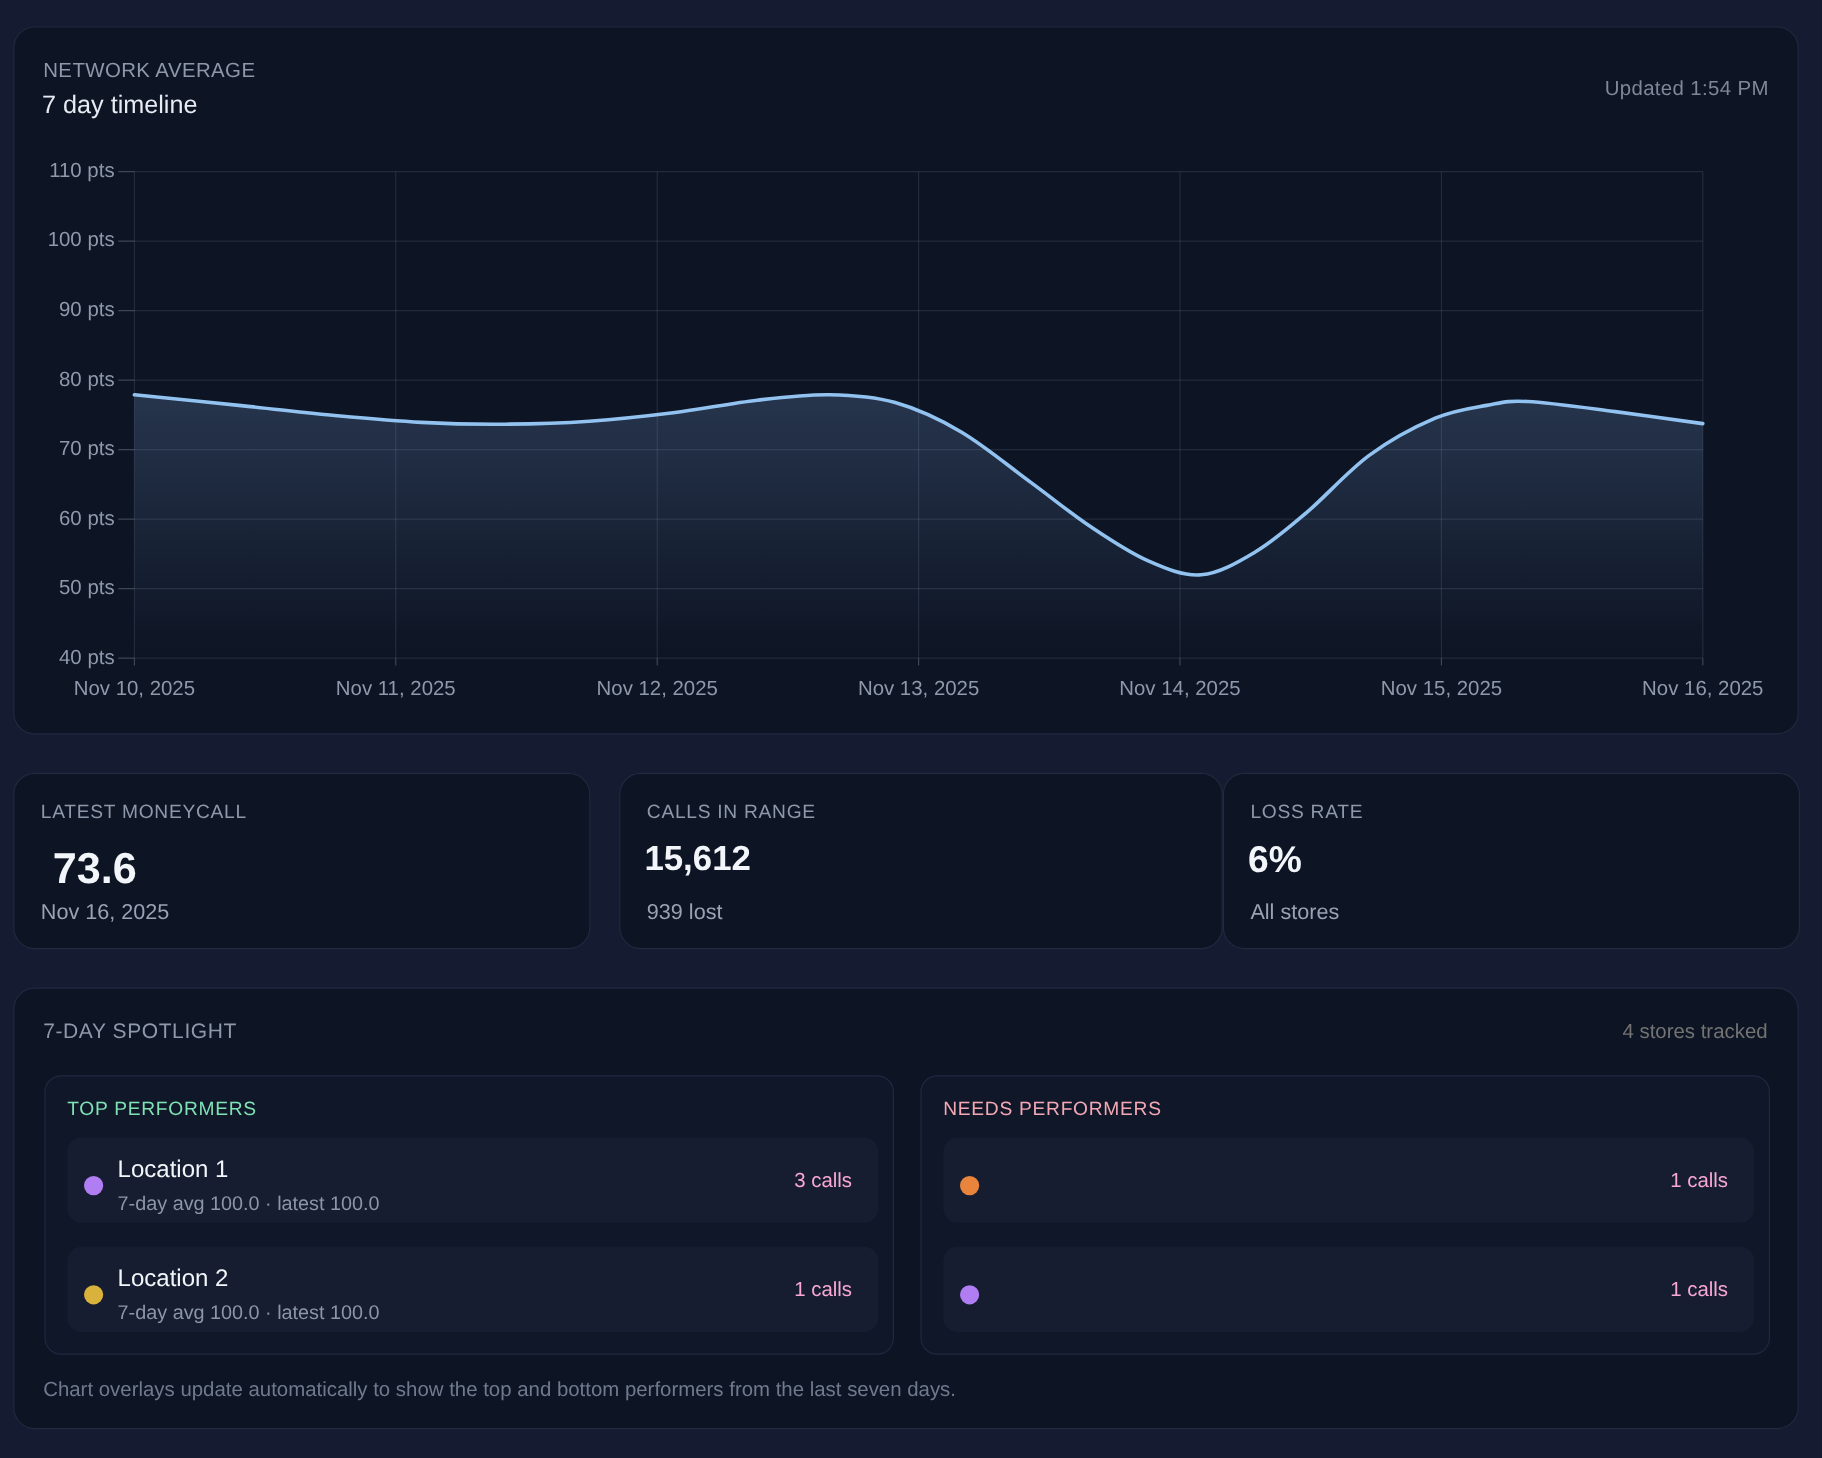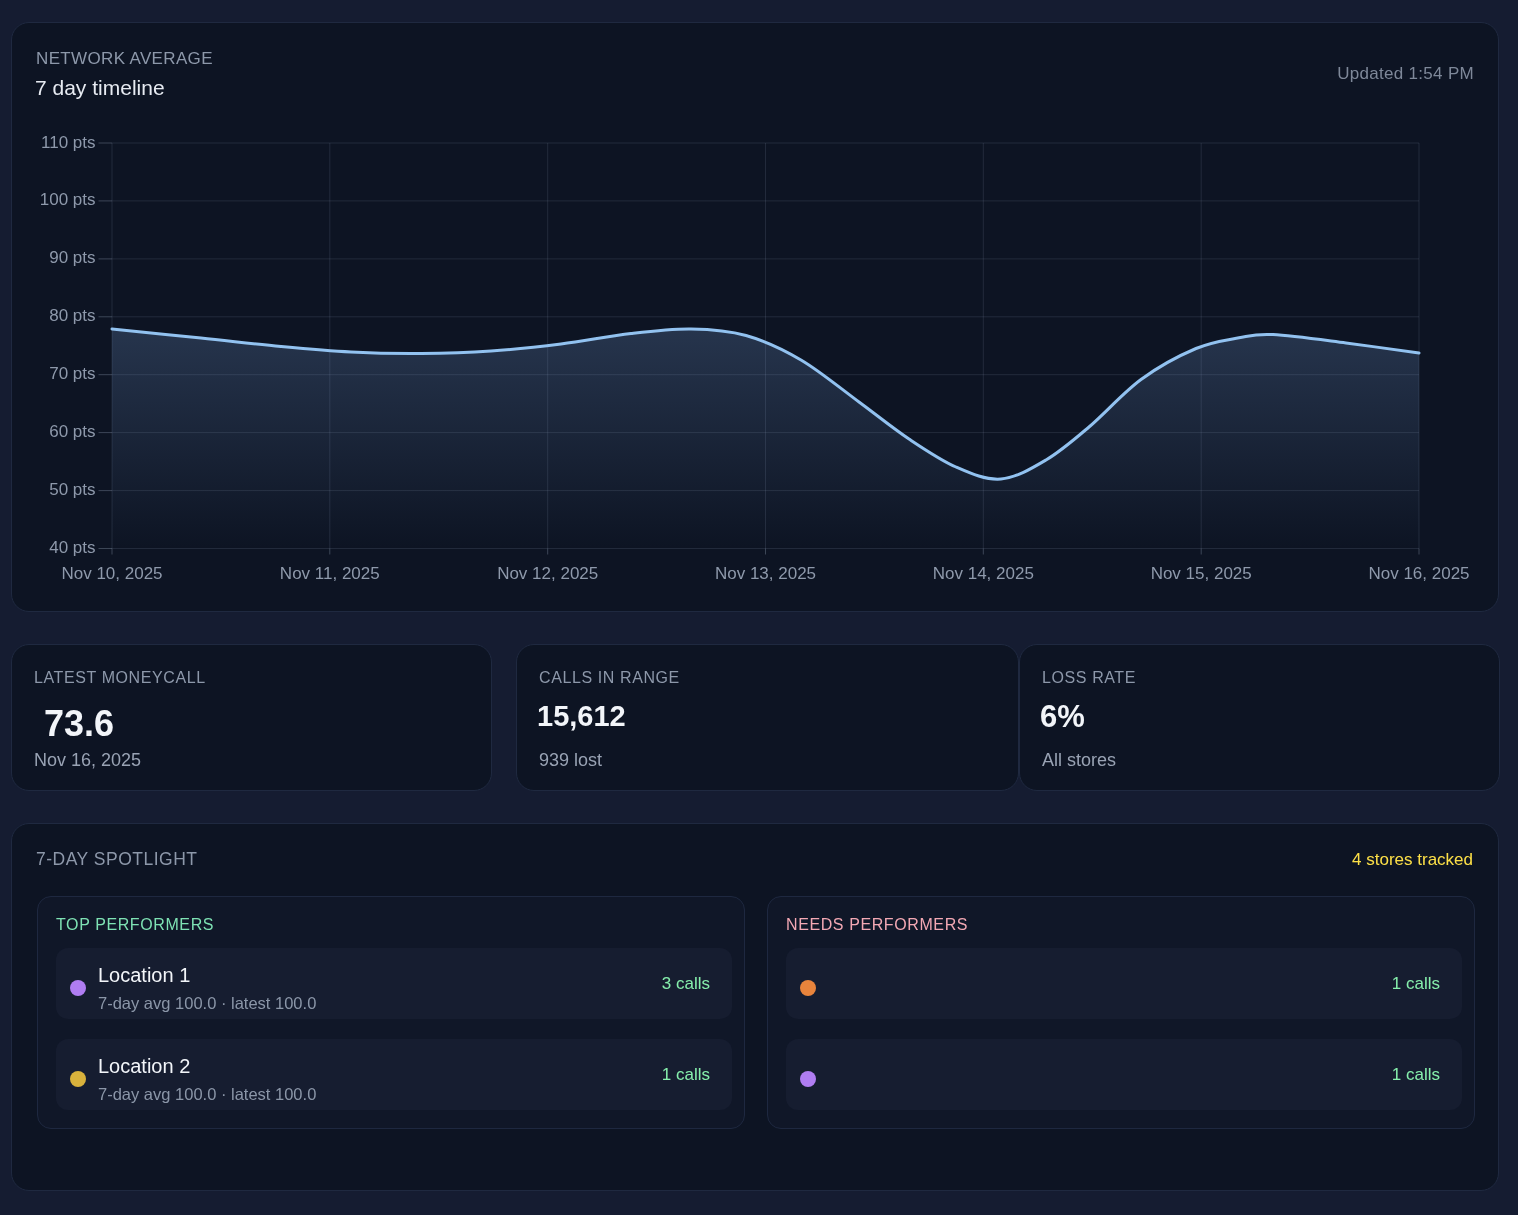--- a/index.html
+++ b/index.html
@@ -10,21 +10,21 @@
 .sub { font-size:18px; color:#99a3b4; }
 .panel { position:absolute; top:72px; width:708px; height:233px; background:#101728;
   border:1px solid #1e2840; border-radius:14px; }
 .plabel { position:absolute; left:18px; top:18.5px; font-size:16px; letter-spacing:0.6px; }
 .row { position:absolute; left:18px; width:676px; height:71px; background:#161d30;
   border-radius:12px; }
 .dot { position:absolute; left:14px; top:32px; width:16px; height:16px; border-radius:50%; }
 .rtxt { position:absolute; left:42px; top:11px; }
 .rtitle { font-size:20px; color:#f2f5f9; line-height:32px; }
 .rsub { font-size:16.5px; color:#8b96a8; line-height:24px; }
-.rcalls { position:absolute; right:22px; top:26px; font-size:17px; color:#86efac; }
+.rcalls { position:absolute; right:22px; top:26px; font-size:17px; color:#f9a8d4; }
 </style></head>
 <body>
   <div class="card" style="left:11px;top:22px;width:1488px;height:590px;">
     <div class="lbl" style="position:absolute;left:24px;top:26px;font-size:17px;letter-spacing:0.35px;">NETWORK AVERAGE</div>
     <div style="position:absolute;left:23px;top:52.5px;font-size:21px;color:#e7ebf2;">7 day timeline</div>
     <div style="position:absolute;right:24px;top:40.5px;font-size:17px;letter-spacing:0.3px;color:#7e8899;">Updated 1:54 PM</div>
     <svg width="1488" height="590" viewBox="0 0 1488 590" style="position:absolute;left:0;top:0">
 <defs>
         <linearGradient id="ag" gradientUnits="userSpaceOnUse" x1="0" y1="120" x2="0" y2="525.5">
           <stop offset="0" stop-color="rgba(124,164,220,0.42)"></stop>
@@ -93,21 +93,21 @@
     <div class="sub" style="position:absolute;left:22px;top:104.5px;">939 lost</div>
   </div>
 
   <div class="card stat" style="left:1019px;top:644px;width:480.5px;height:147px;">
     <div class="lbl" style="position:absolute;left:22px;top:23.5px;">LOSS RATE</div>
     <div class="num" style="position:absolute;left:20px;top:55.8px;font-size:31px;">6%</div>
     <div class="sub" style="position:absolute;left:22px;top:104.5px;">All stores</div>
   </div>
   <div class="card" style="left:11px;top:823px;width:1488px;height:368px;">
     <div class="lbl" style="position:absolute;left:24px;top:24.5px;font-size:17.5px;letter-spacing:0.5px;">7-DAY SPOTLIGHT</div>
-    <div style="position:absolute;right:25px;top:25.5px;font-size:17px;color:#fde047;">4 stores tracked</div>
+    <div style="position:absolute;right:25px;top:25.5px;font-size:17px;color:#737373;">4 stores tracked</div>
     <div class="panel" style="left:25px;">
       <div class="plabel" style="color:#7ee2b4;">TOP PERFORMERS</div>
 
     <div class="row" style="top:51px;">
       <span class="dot" style="background:#b07df2;"></span>
       <div class="rtxt">
         <div class="rtitle">Location 1</div>
         <div class="rsub">7-day avg 100.0 · latest 100.0</div>
       </div>
       <div class="rcalls">3 calls</div>
@@ -128,12 +128,13 @@
     <div class="row" style="top:51px;">
       <span class="dot" style="background:#e8843c;"></span>
       <div class="rcalls">1 calls</div>
     </div>
 
     <div class="row" style="top:142px;">
       <span class="dot" style="background:#b07df2;"></span>
       <div class="rcalls">1 calls</div>
     </div>
     </div>
+    <div style="position:absolute;left:24px;top:324px;font-size:17px;color:#6f7a8e;">Chart overlays update automatically to show the top and bottom performers from the last seven days.</div>
   </div>
 </body></html>

